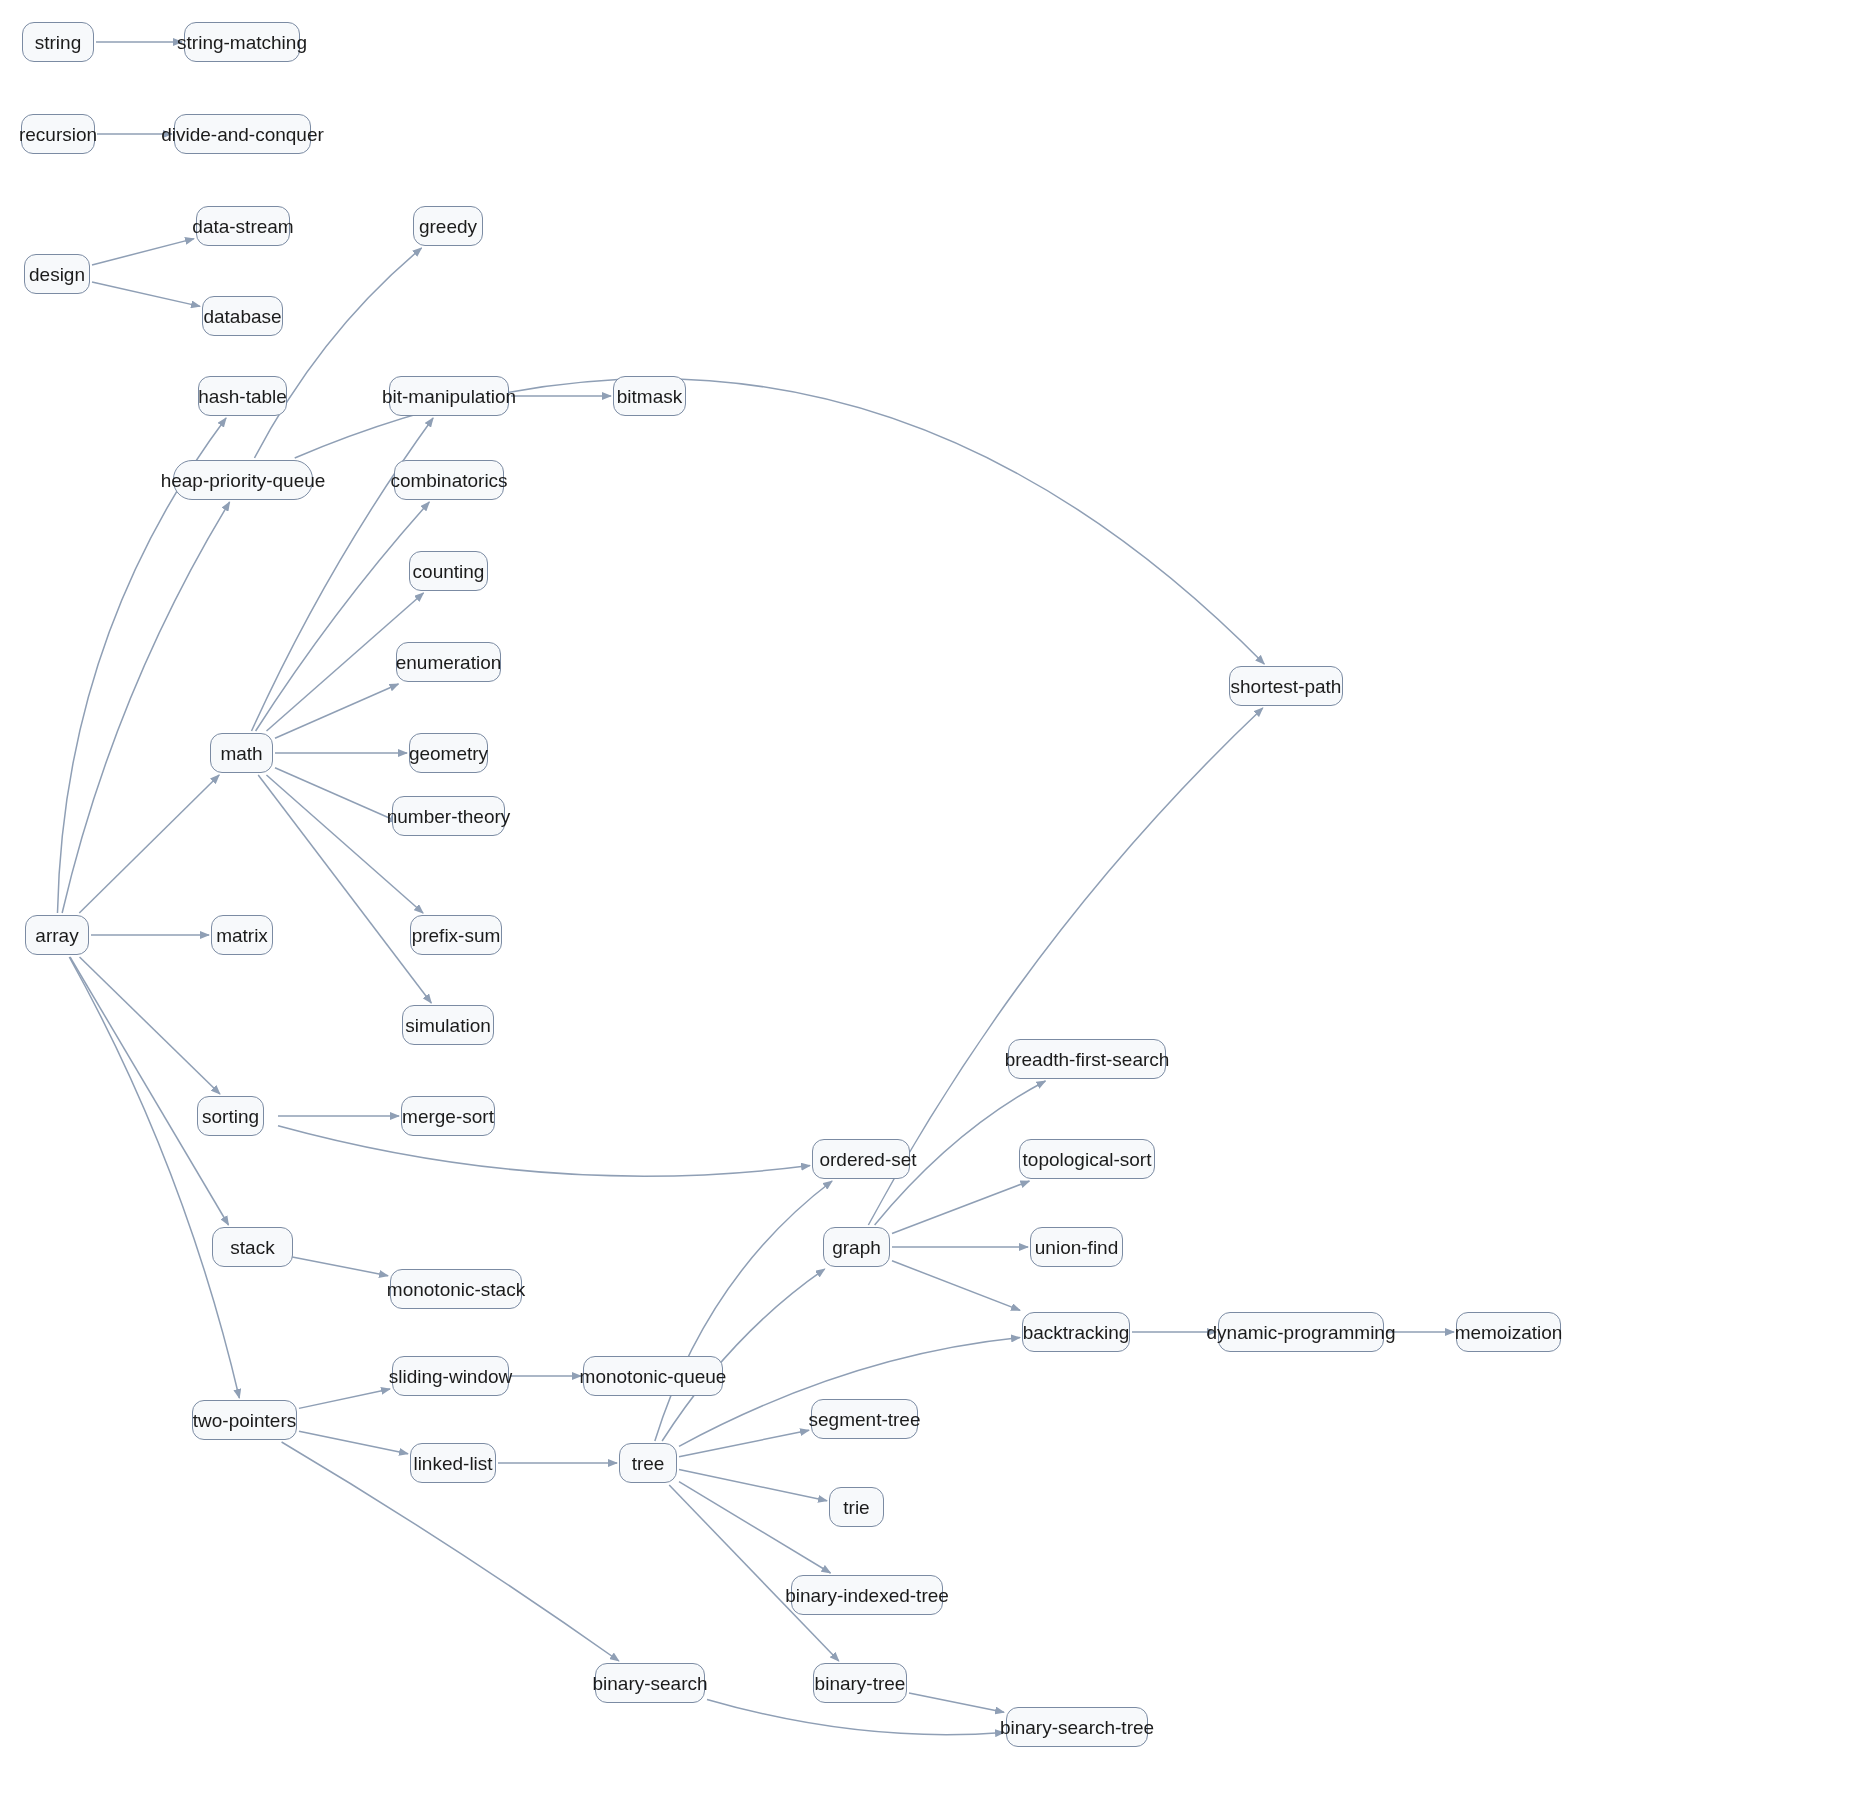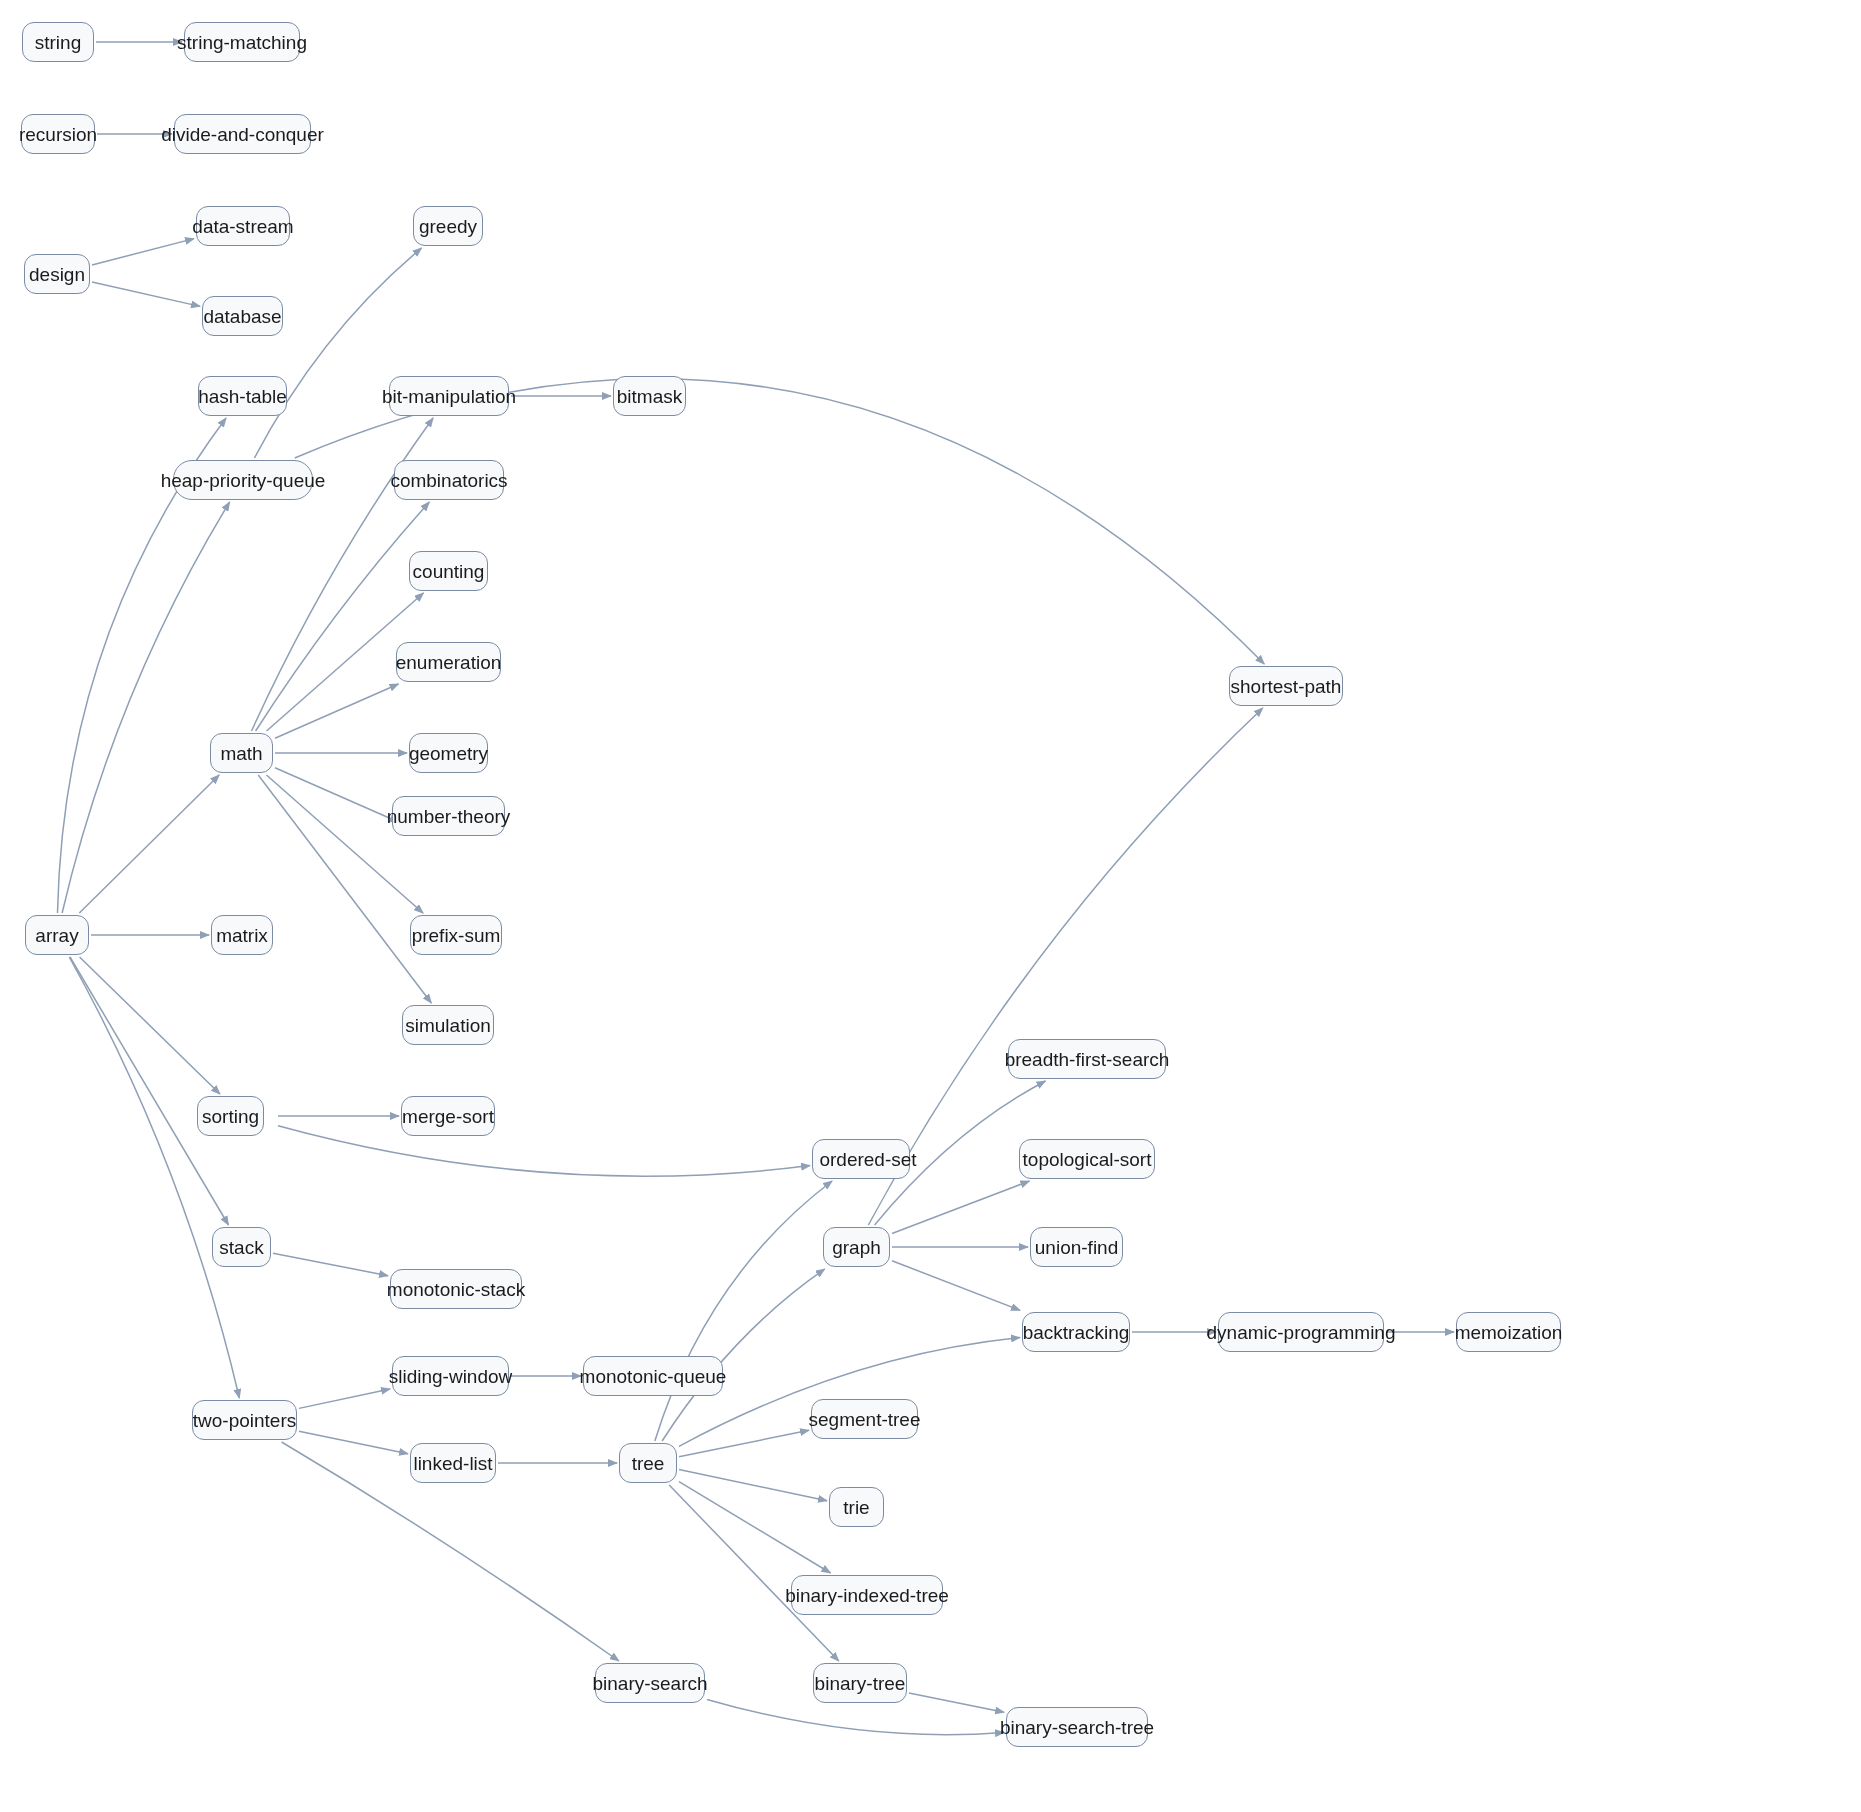--- a/index.html
+++ b/index.html
@@ -175,21 +175,21 @@
     </div>
     <div class="node" style="left: 812px; top: 1139px; width: 98px; height: 40px; padding-left: 28px;">
       <span class="node-label">ordered-set</span>
     </div>
     <div class="node" style="left: 1008px; top: 1039px; width: 158px; height: 40px;">
       <span class="node-label">breadth-first-search</span>
     </div>
     <div class="node" style="left: 1019px; top: 1139px; width: 136px; height: 40px; text-align: center;">
       <span class="node-label">topological-sort</span>
     </div>
-    <div class="node" style="left: 212px; top: 1227px; width: 59px; height: 40px; text-align: right;">
+    <div class="node" style="left: 212px; top: 1227px; width: 81px; height: 40px; text-align: right;">
       <span class="node-label">stack</span>
     </div>
     <div class="node" style="left: 823px; top: 1227px; width: 67px; height: 40px;">
       <span class="node-label">graph</span>
     </div>
     <div class="node" style="left: 1030px; top: 1227px; width: 93px; height: 40px;">
       <span class="node-label">union-find</span>
     </div>
     <div class="node" style="left: 390px; top: 1269px; width: 132px; height: 40px;">
       <span class="node-label">monotonic-stack</span>

